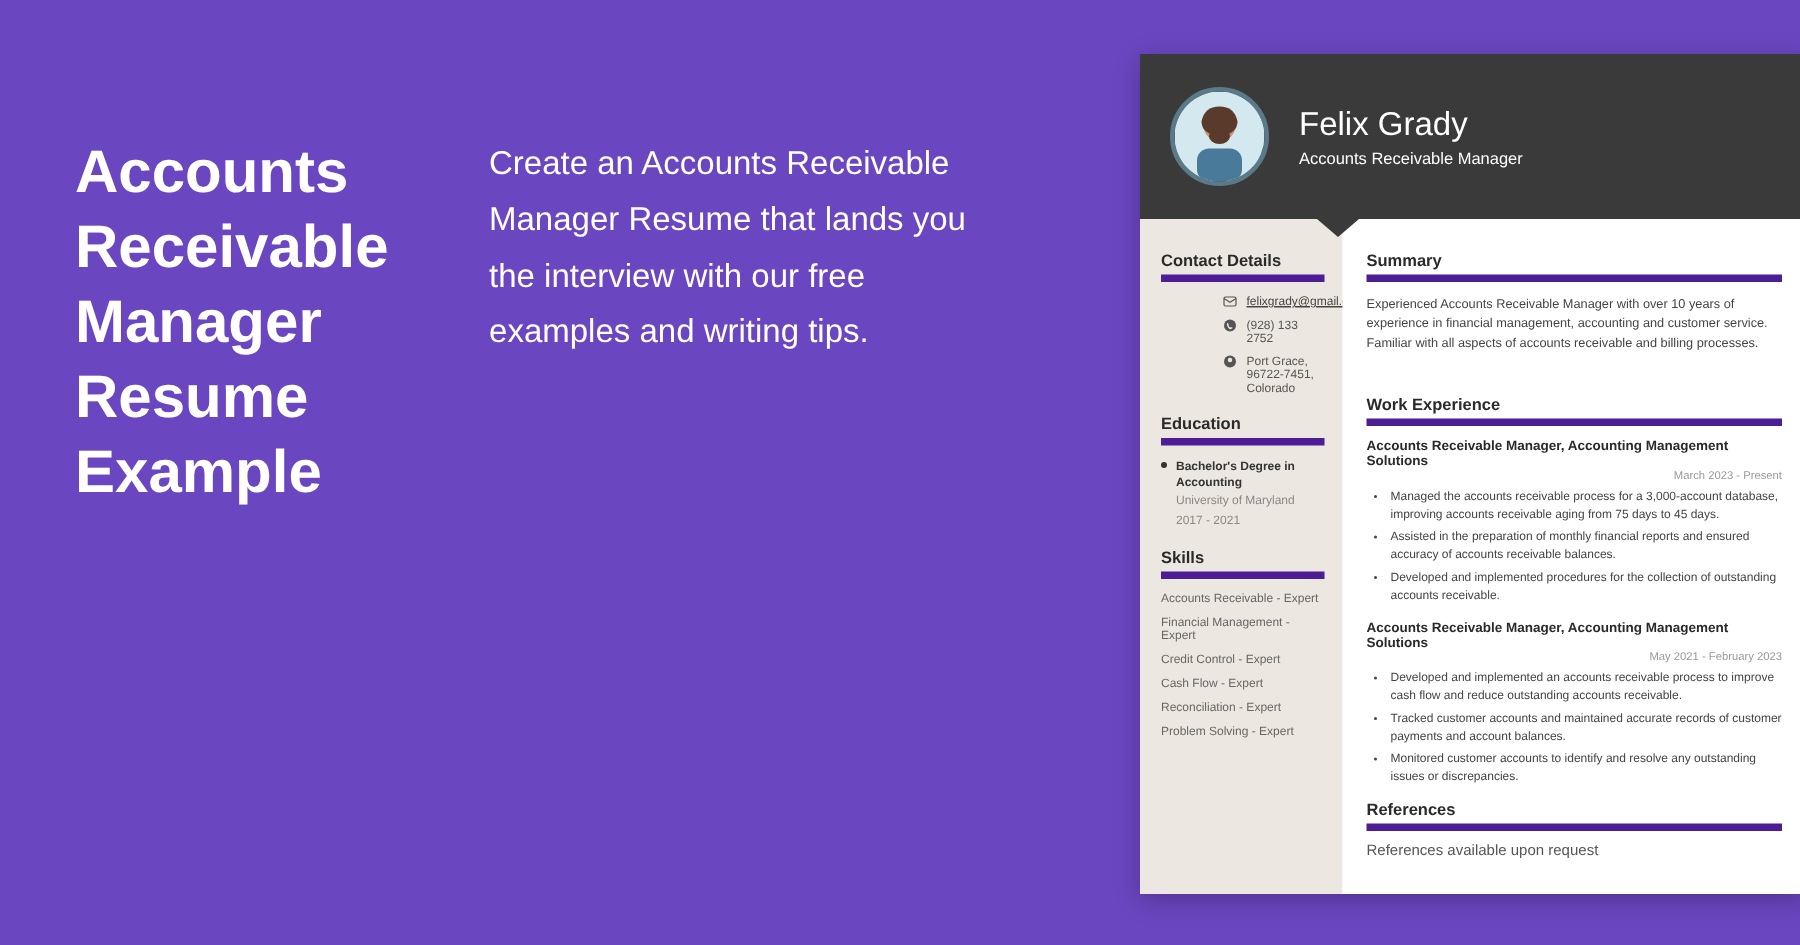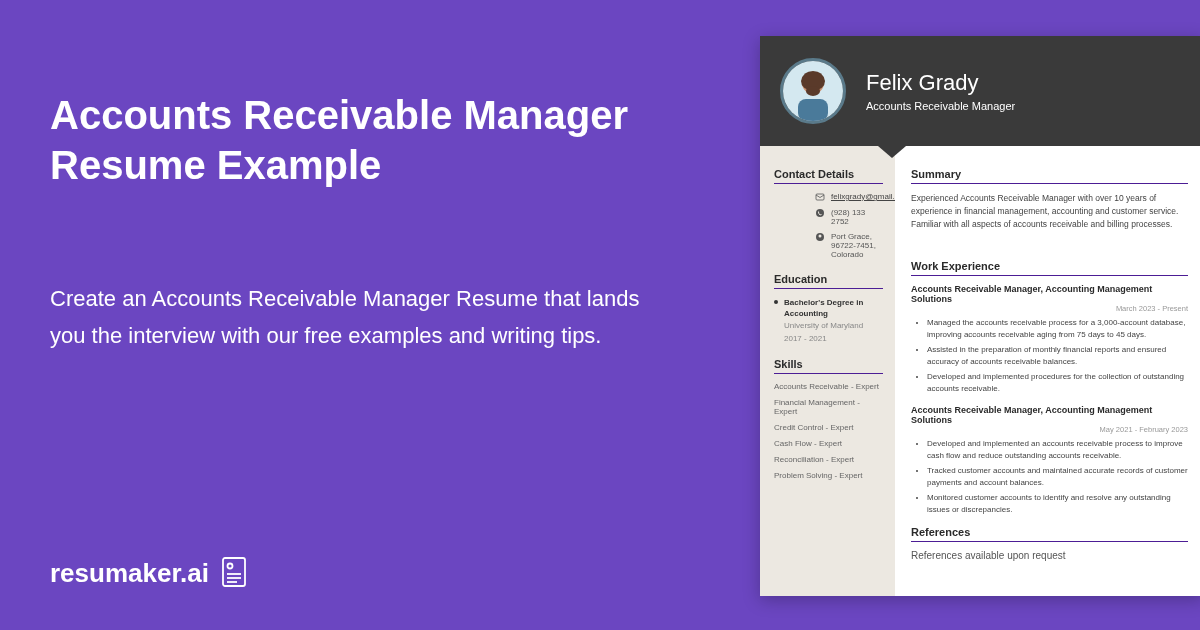--- a/index.html
+++ b/index.html
@@ -9,21 +9,21 @@
   background: #6b46c1;
   font-family: -apple-system, BlinkMacSystemFont, "Segoe UI", Arial, sans-serif;
   display: flex;
   overflow: hidden;
 }
 .left-panel {
   width: 720px;
   padding: 90px 50px 40px 50px;
   color: #fff;
   display: flex;
-  flex-direction: column;
+  flex-direction: row;
 }
 .page-title {
   font-size: 40px;
   font-weight: 700;
   line-height: 1.25;
   margin-bottom: 90px;
 }
 .page-subtitle {
   font-size: 22px;
   font-weight: 400;
@@ -90,21 +90,21 @@
 }
 .main {
   flex: 1;
   background: #fff;
   padding: 22px 16px 12px 16px;
 }
 .sec-title {
   font-size: 11px;
   font-weight: 700;
   color: #2a2a2a;
-  border-bottom: 1px solid #4c1d95;
+  border-bottom: 5px solid #4c1d95;
   padding-bottom: 3px;
   margin-bottom: 8px;
 }
 .sidebar .sec-title { margin-top: 14px; }
 .sidebar .sec-title:first-child { margin-top: 0; }
 .contact-row {
   display: flex;
   align-items: flex-start;
   gap: 6px;
   margin-bottom: 6px;
@@ -143,32 +143,20 @@
 .job ul { padding-left: 16px; margin-top: 3px; }
 .job li { font-size: 8px; line-height: 1.5; color: #444; margin-bottom: 3px; }
 .refs { font-size: 10px; color: #555; }
 </style>
 </head>
 <body>
 
 <div class="left-panel">
   <h1 class="page-title">Accounts Receivable Manager Resume Example</h1>
   <p class="page-subtitle">Create an Accounts Receivable Manager Resume that lands you the interview with our free examples and writing tips.</p>
-  <div class="brand">
-    <span class="brand-text">resumaker.ai</span>
-    <span class="brand-icon">
-      <svg width="30" height="34" viewBox="0 0 30 34" fill="none" stroke="#fff" stroke-width="1.8">
-        <rect x="4" y="2" width="22" height="28" rx="2"></rect>
-        <circle cx="11" cy="10" r="2.5"></circle>
-        <line x1="8" y1="18" x2="22" y2="18"></line>
-        <line x1="8" y1="22" x2="22" y2="22"></line>
-        <line x1="8" y1="26" x2="18" y2="26"></line>
-      </svg>
-    </span>
-  </div>
 </div>
 
 <div class="resume-card">
   <div class="resume-header">
     <div class="avatar">
       <svg viewBox="0 0 60 60">
         <rect width="60" height="60" fill="#d4e8f0"></rect>
         <circle cx="30" cy="22" r="11" fill="#c89070"></circle>
         <path d="M18 20 Q20 10 30 10 Q40 10 42 20 Q42 28 30 30 Q18 28 18 20" fill="#5a3a2a"></path>
         <ellipse cx="30" cy="30" rx="7" ry="5" fill="#5a3a2a"></ellipse>

